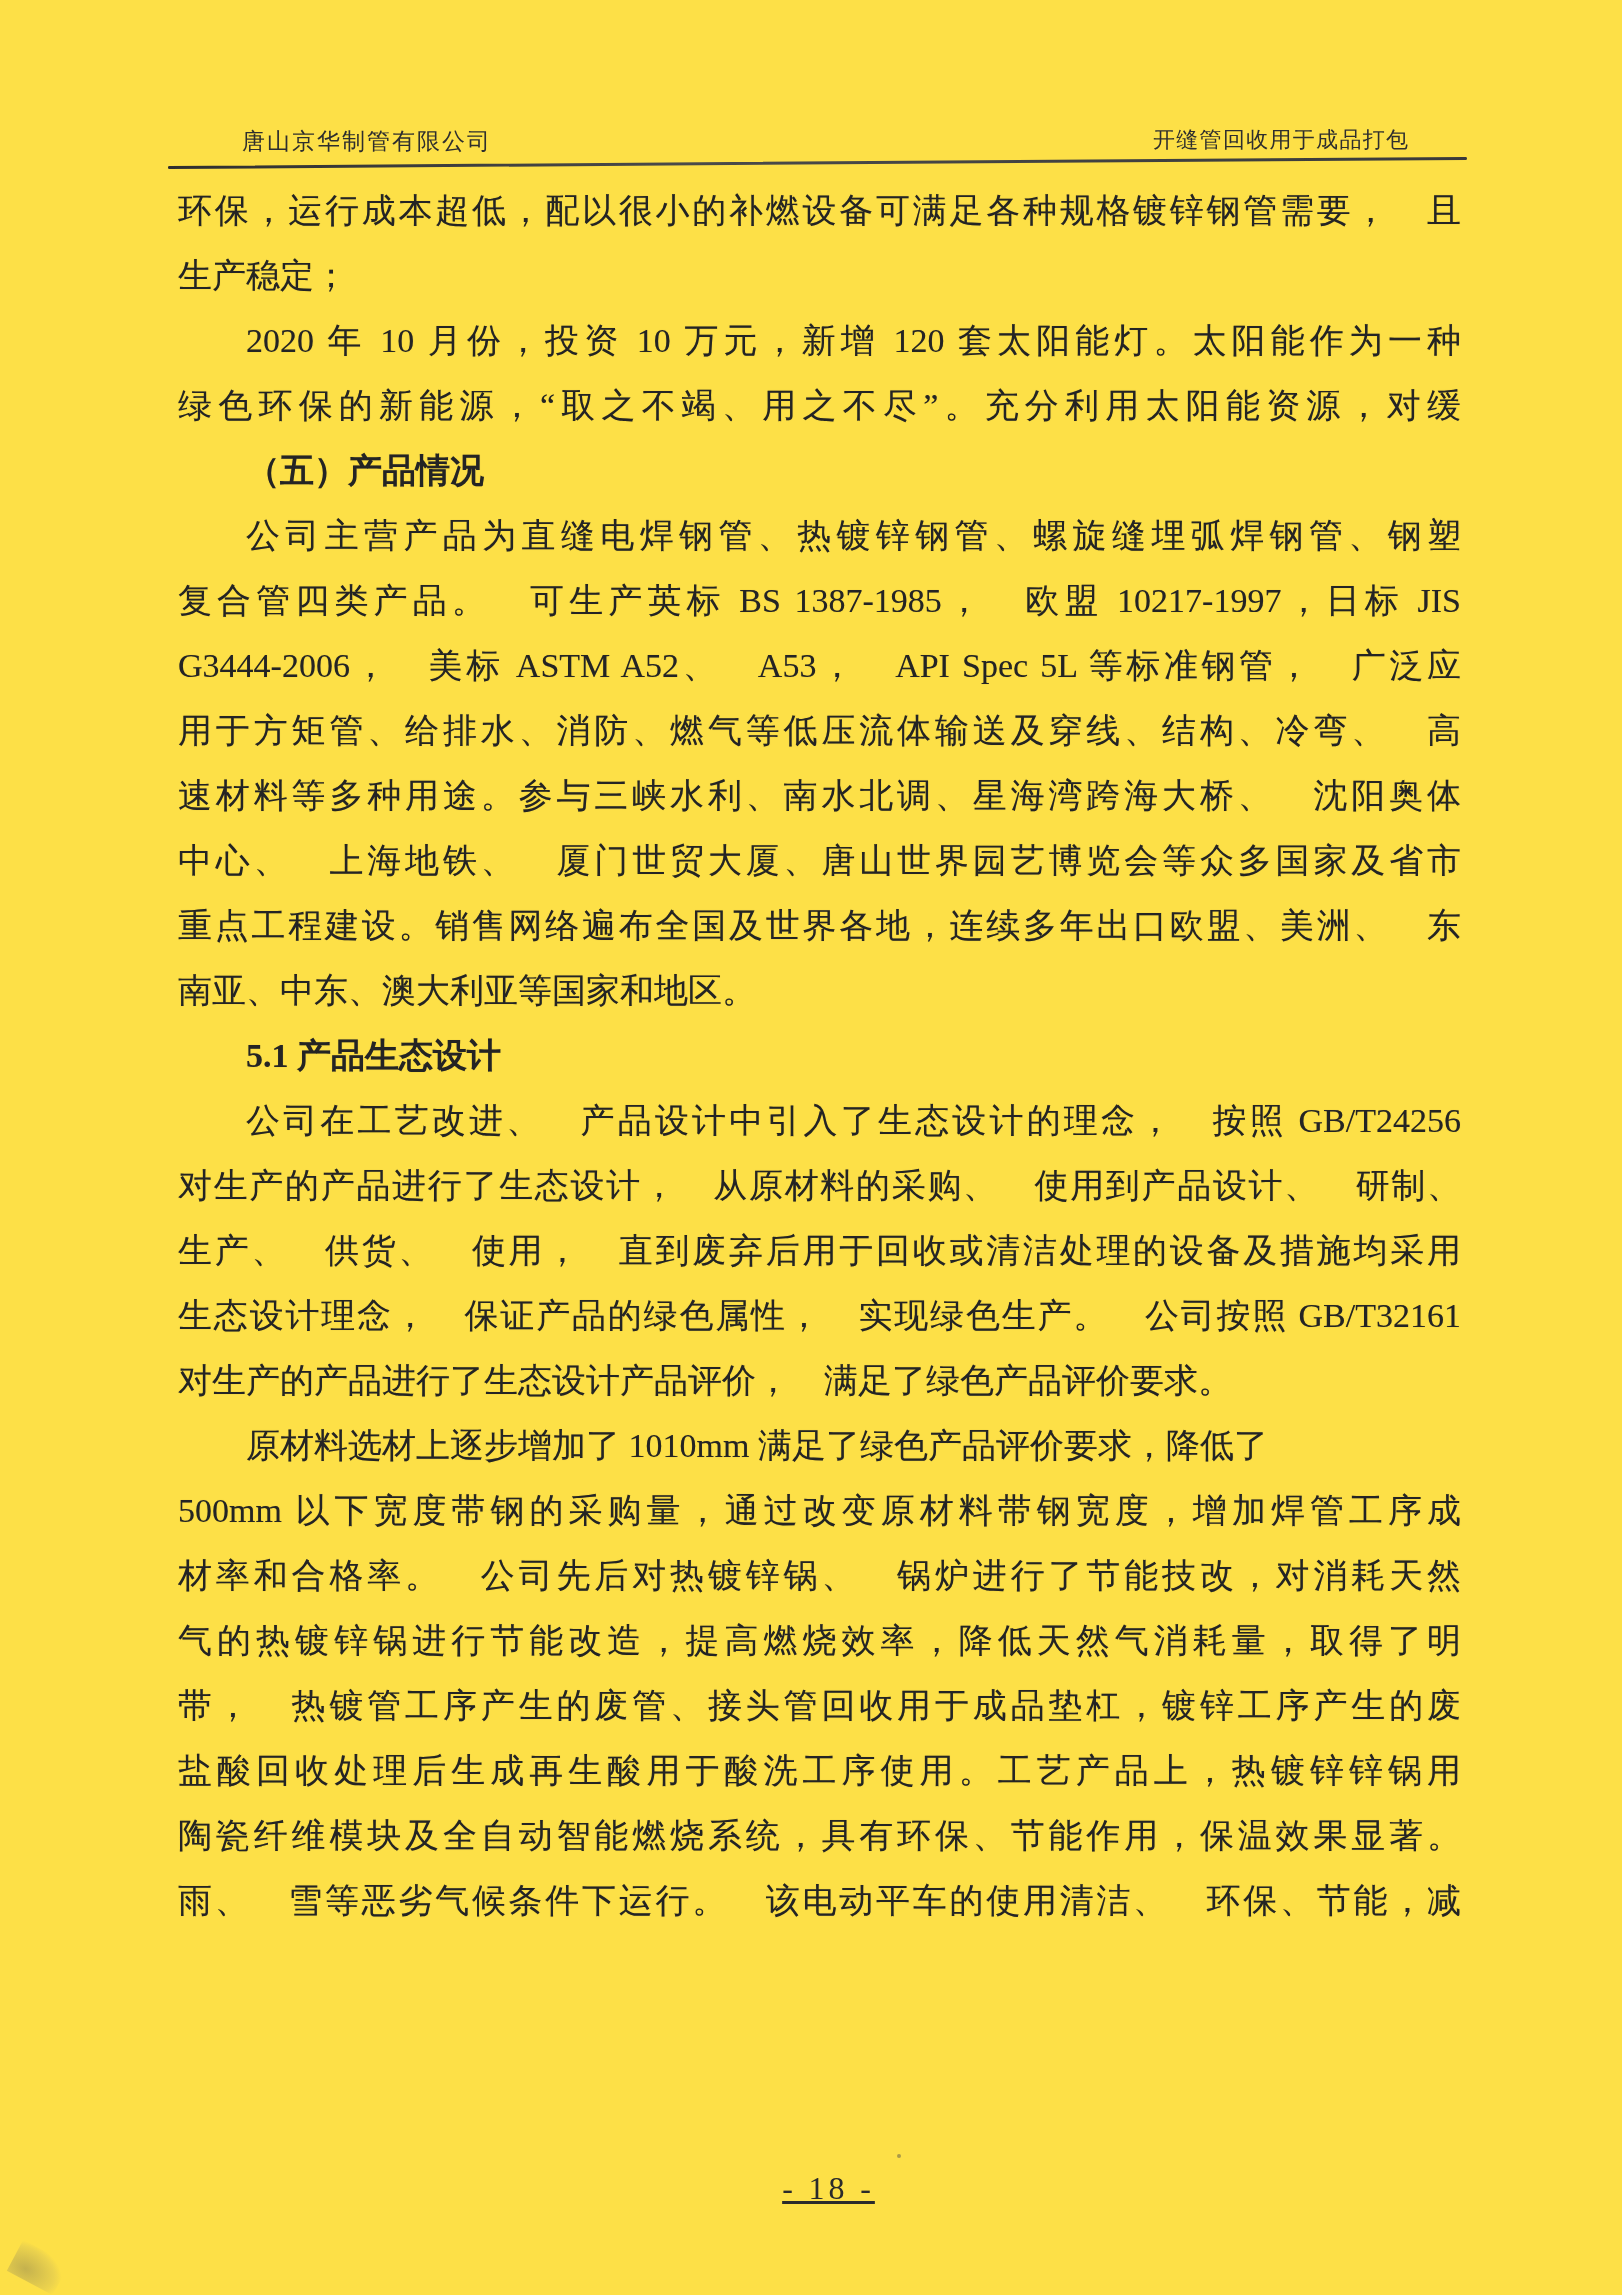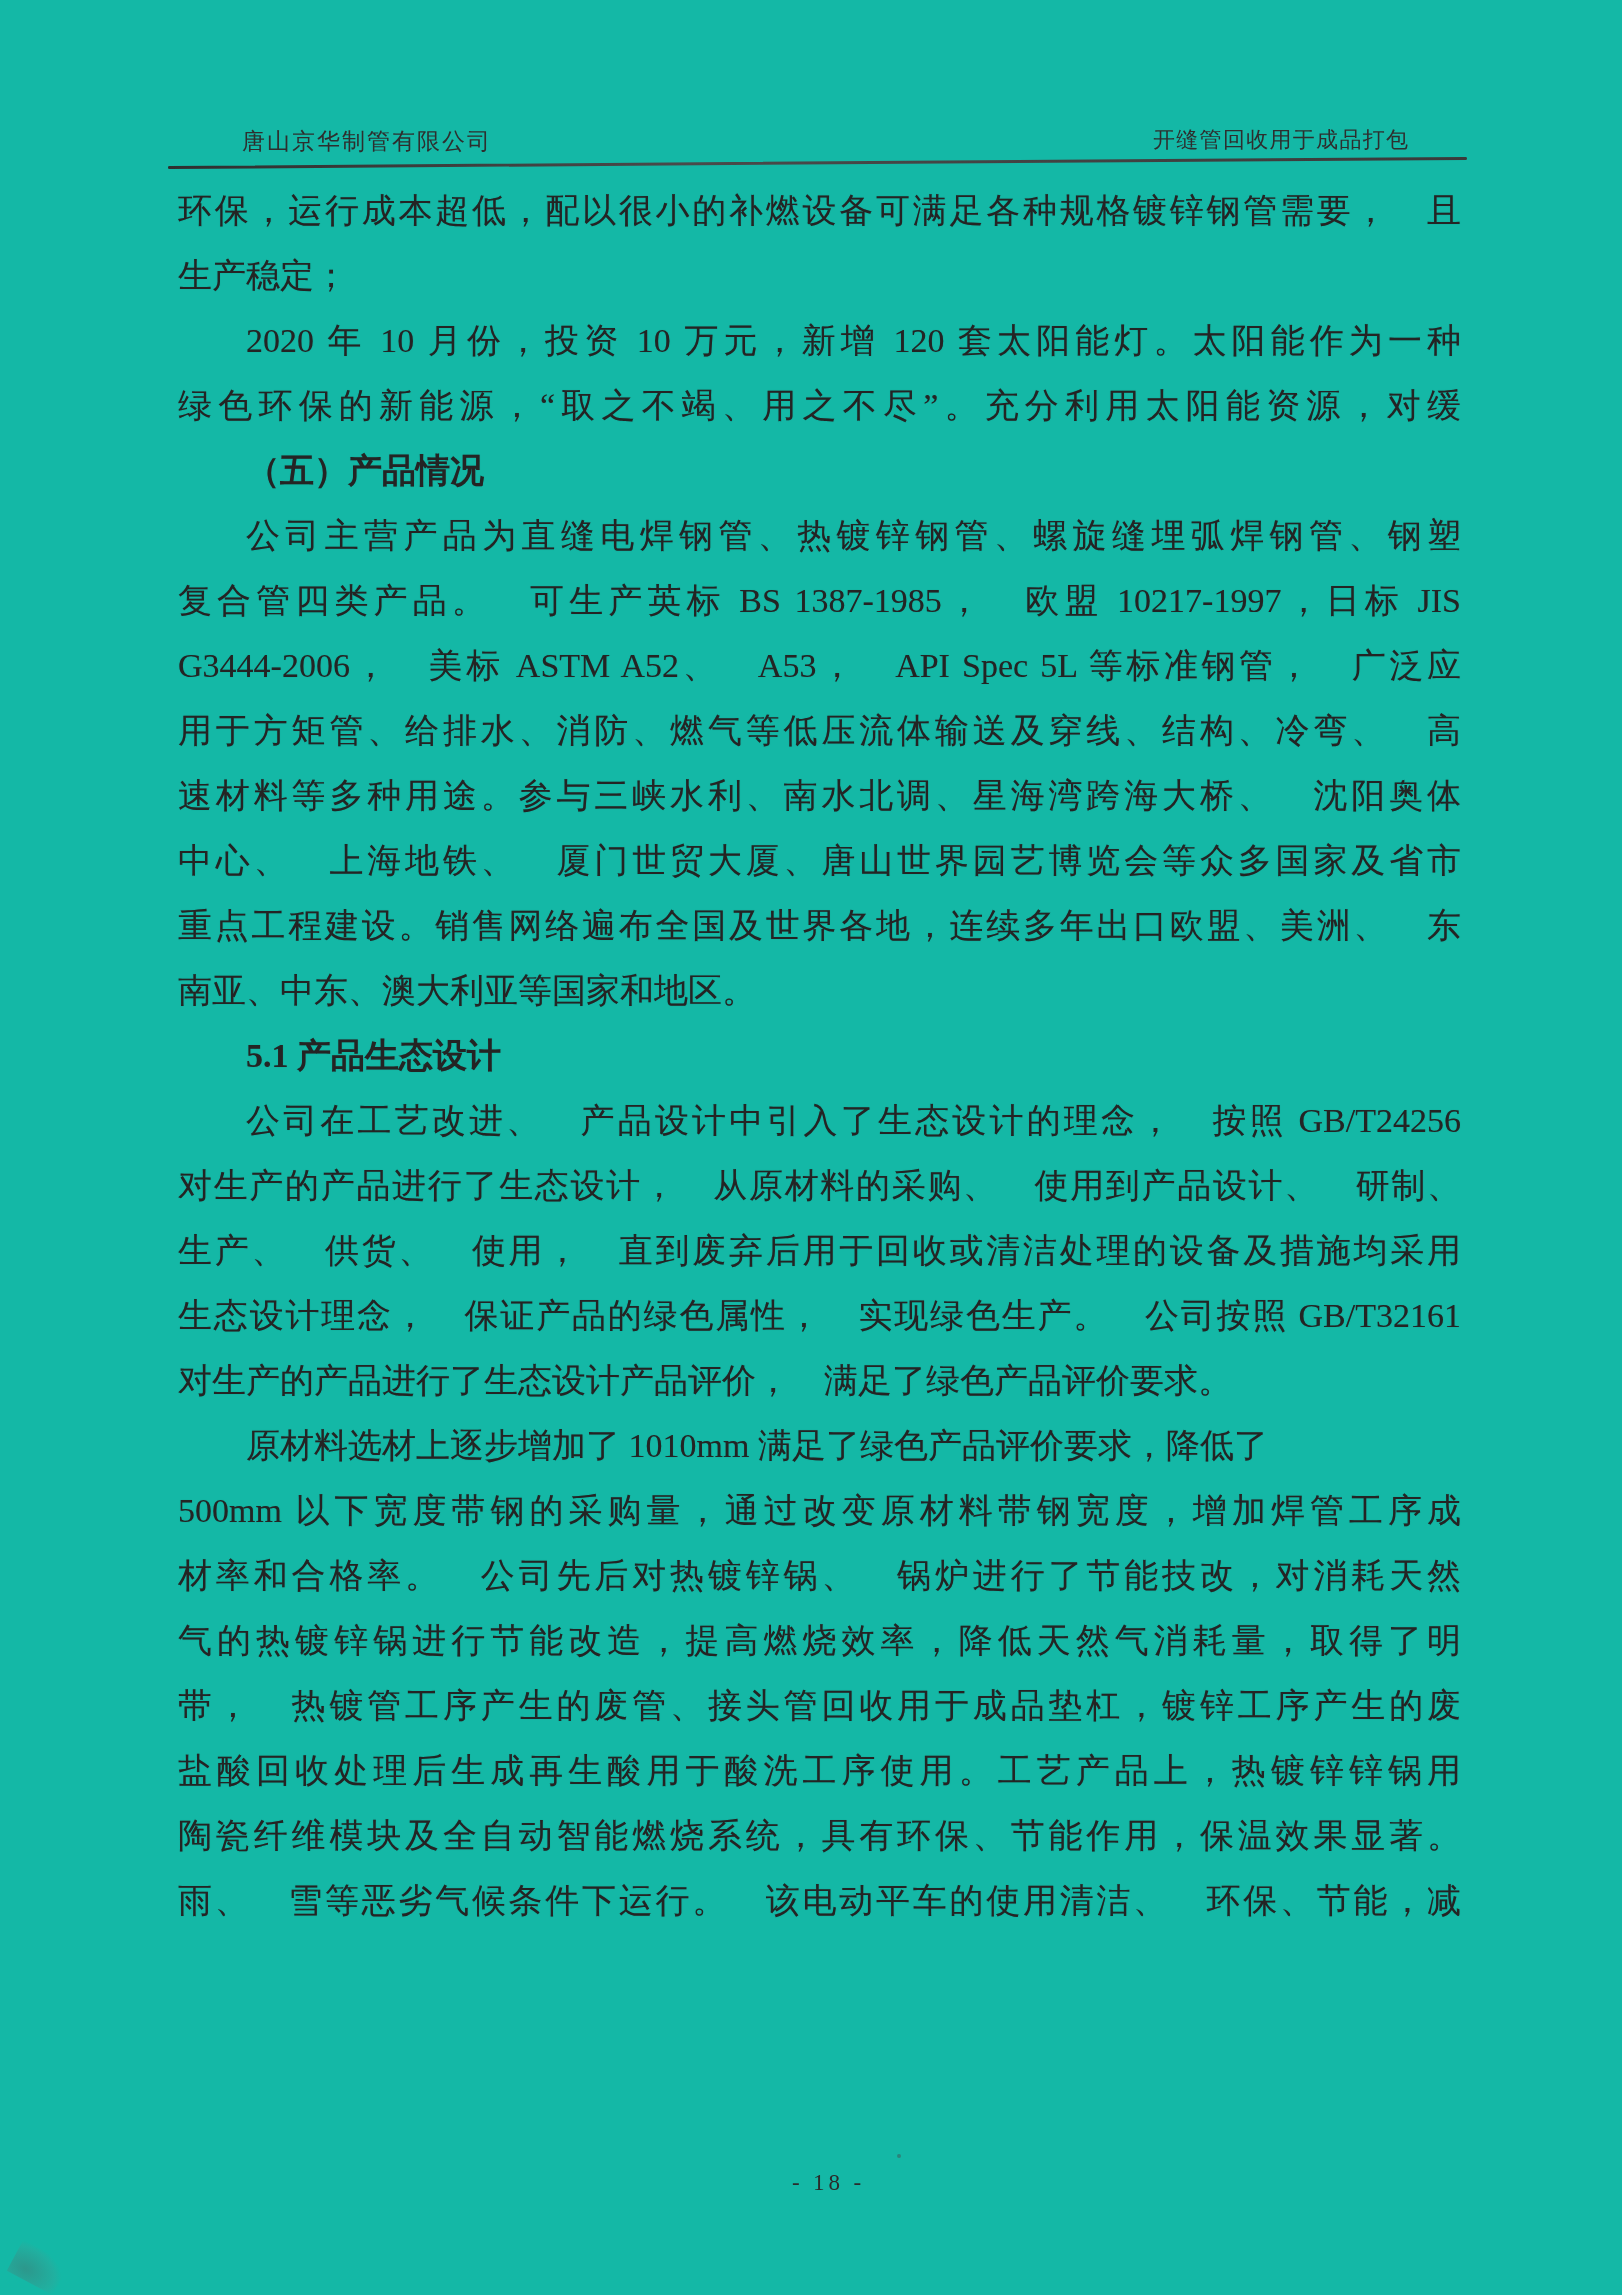--- a/index.html
+++ b/index.html
@@ -5,21 +5,21 @@
   html, body {
     margin: 0;
     padding: 0;
     background: #888;
   }
   .page {
     position: relative;
     width: 1623px;
     height: 2295px;
     margin: 0 auto;
-    background: #14b8a6;
+    background: #fde047;
     overflow: hidden;
     font-family: "Liberation Serif", "DejaVu Serif", serif;
     color: #262626;
   }
   
   .header-left {
     position: absolute;
     left: 242px;
     top: 126px;
     font-size: 23px;
@@ -71,23 +71,24 @@
   }
   .line.b {
     font-weight: bold;
   }
   
   .footer {
     position: absolute;
     top: 2170px;
     left: 50%;
     transform: translateX(calc(-50% + 17px));
-    font-size: 23px;
+    font-size: 32px;
     letter-spacing: 3.9px;
     color: #2b2b2b;
+    text-decoration: underline;
   }
   
   .smudge-bottom-left {
     position: absolute;
     left: 11.8px;
     top: 2250px;
     width: 52px;
     height: 35px;
     background: radial-gradient(ellipse at 30% 70%, rgba(90,90,90,0.35), rgba(120,120,120,0.12) 60%, transparent 75%);
     transform: rotate(28deg);

